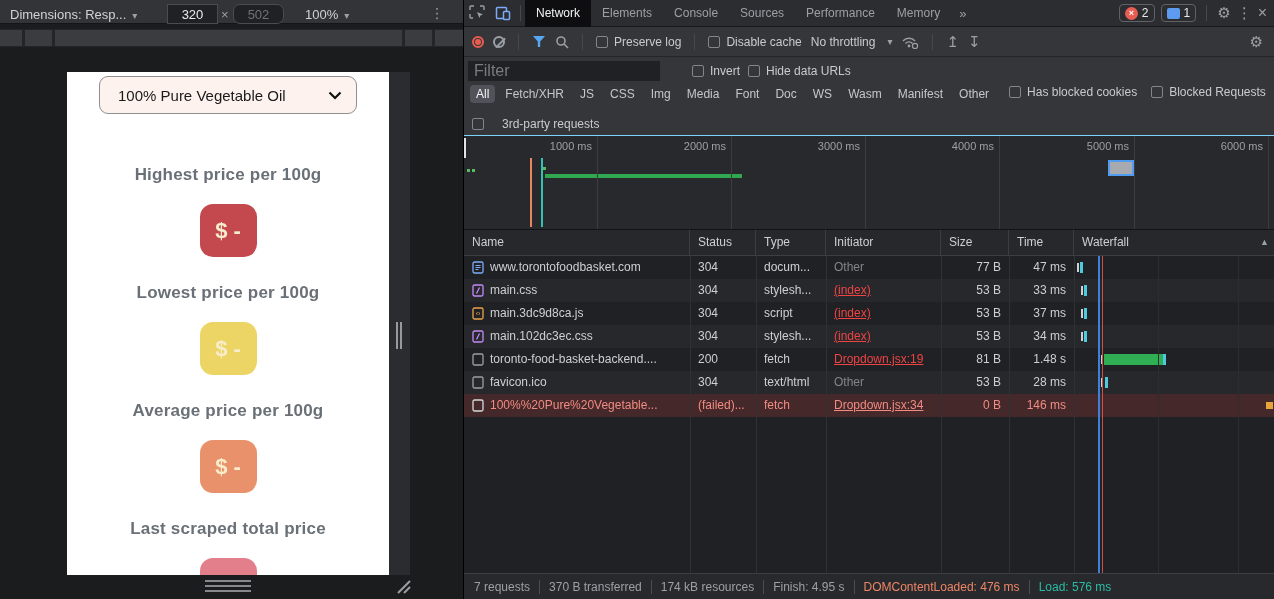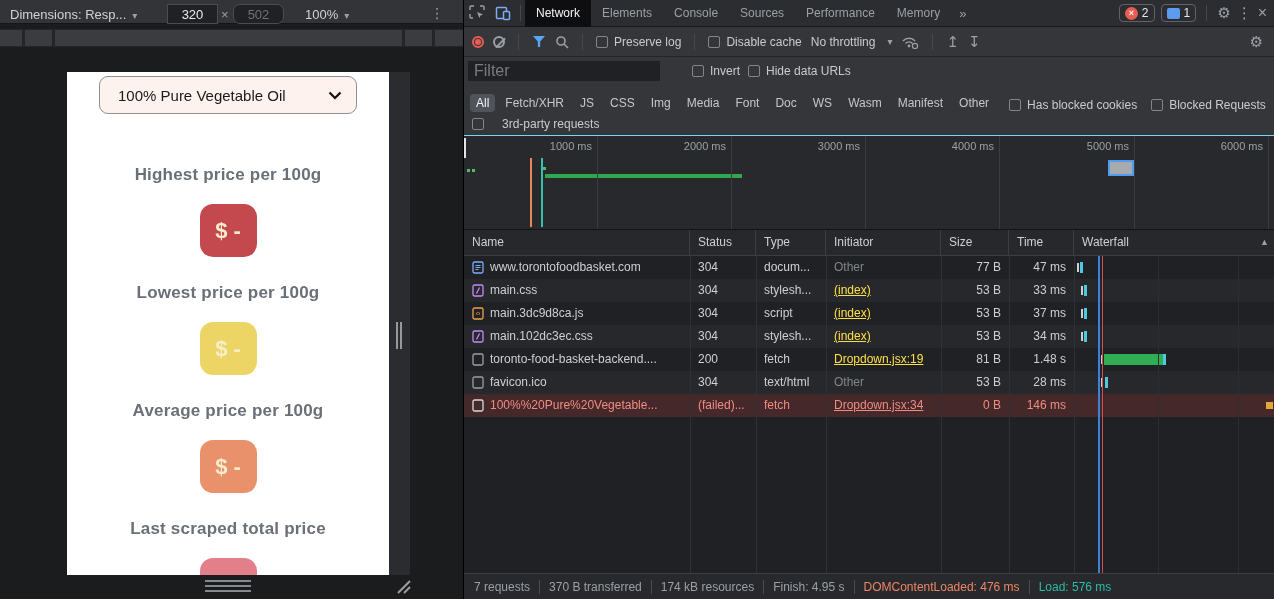--- a/index.html
+++ b/index.html
@@ -79,21 +79,21 @@
   .lab-group { display:flex; align-items:center; gap:6px; }
   .throttle { display:flex; align-items:center; gap:6px; cursor:pointer; }
 
   .filterrow { position:absolute; left:0; top:57px; width:811px; height:28px; background:#35363a;
     display:flex; align-items:center; gap:8px; padding:0 4px; }
   .filter-input { width:192px; height:20px; background:#202124; border:none; color:#e8eaed;
     font-size:16px; padding:0 6px; font-family:"Liberation Sans", sans-serif; }
   .filter-input::placeholder { color:#787c80; }
 
   .pillsrow { position:absolute; left:0; top:85px; width:811px; height:27px; background:#35363a;
-    display:flex; align-items:flex-end; gap:4px; padding:0 6px; }
+    display:flex; align-items:flex-start; gap:4px; padding:0 6px; }
   .pill { padding:2px 6px; border-radius:4px; color:#c4c7ca; cursor:pointer; white-space:nowrap; }
   .pill.active { background:#50545a; color:#f1f3f4; }
 
   .tprow { position:absolute; left:0; top:112px; width:811px; height:24px; background:#35363a;
     display:flex; align-items:center; gap:18px; padding:0 8px; border-bottom:1px solid #7dd3fc; }
 
   .overview { position:absolute; left:0; top:136px; width:811px; height:94px; background:#28292c;
     border-bottom:1px solid #121315; cursor:crosshair; }
   .ov-grid { position:absolute; top:0; bottom:0; width:1px; background:#3a3c40; }
   .ov-label { position:absolute; top:4px; width:65px; text-align:right; color:#9aa0a6; font-size:11px; }
@@ -121,21 +121,21 @@
   .row { position:relative; display:grid; grid-template-columns:226px 66px 70px 115px 68px 65px 201px;
     height:23px; line-height:23px; cursor:pointer; z-index:0; }
   .row.odd { background:#26282b; }
   .row.failed { background:#45282a; }
   .row.failed .cell, .row.failed .name-text, .row.failed .link { color:#f28b82 !important; }
   .cell { padding-left:8px; white-space:nowrap; overflow:hidden; color:#cdd0d3; }
   .cell.num { text-align:right; padding-right:8px; padding-left:12px; }
   .name-cell { display:flex; align-items:center; gap:6px; }
   .req-icon { flex:0 0 auto; }
   .dim { color:#80868b; }
-  .link { color:#fde047; text-decoration:underline; }
+  .link { color:#ef4444; text-decoration:underline; }
   .wf-cell { position:relative; padding:0; z-index:3; }
   .wf-tick { position:absolute; top:7px; width:2px; height:9px; background:#cdd1d4; }
   .wf-cyan { position:absolute; top:6px; width:3px; height:11px; background:#4ec9dd; }
   .wf-green { position:absolute; top:6px; height:11px; background:#2fae54; }
   .wf-square { position:absolute; top:8px; width:7px; height:7px; background:#e8a33d; }
 
   .statusbar { position:absolute; left:0; top:573px; width:811px; height:26px; background:#28292c;
     border-top:1px solid #3c3e42; display:flex; align-items:center; padding-left:10px; color:#9aa0a6; }
   .sb-sep { width:1px; height:14px; background:#4a4c50; margin:0 9px; }
 </style>

